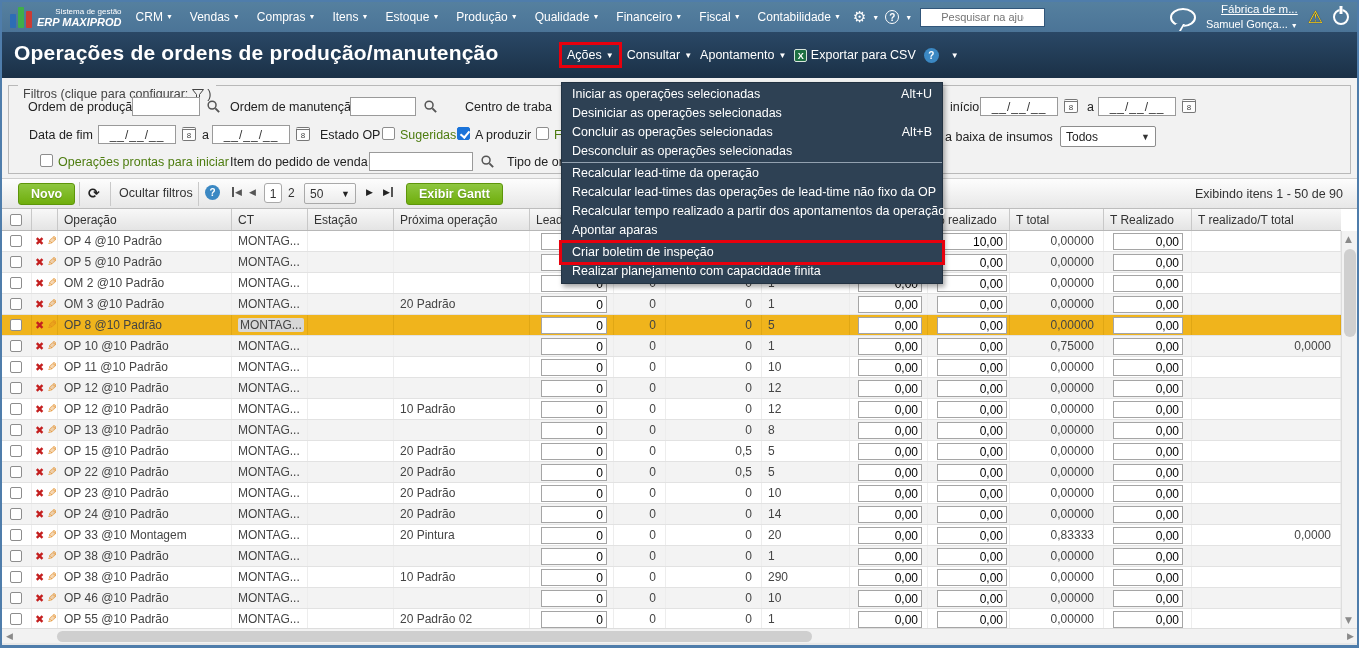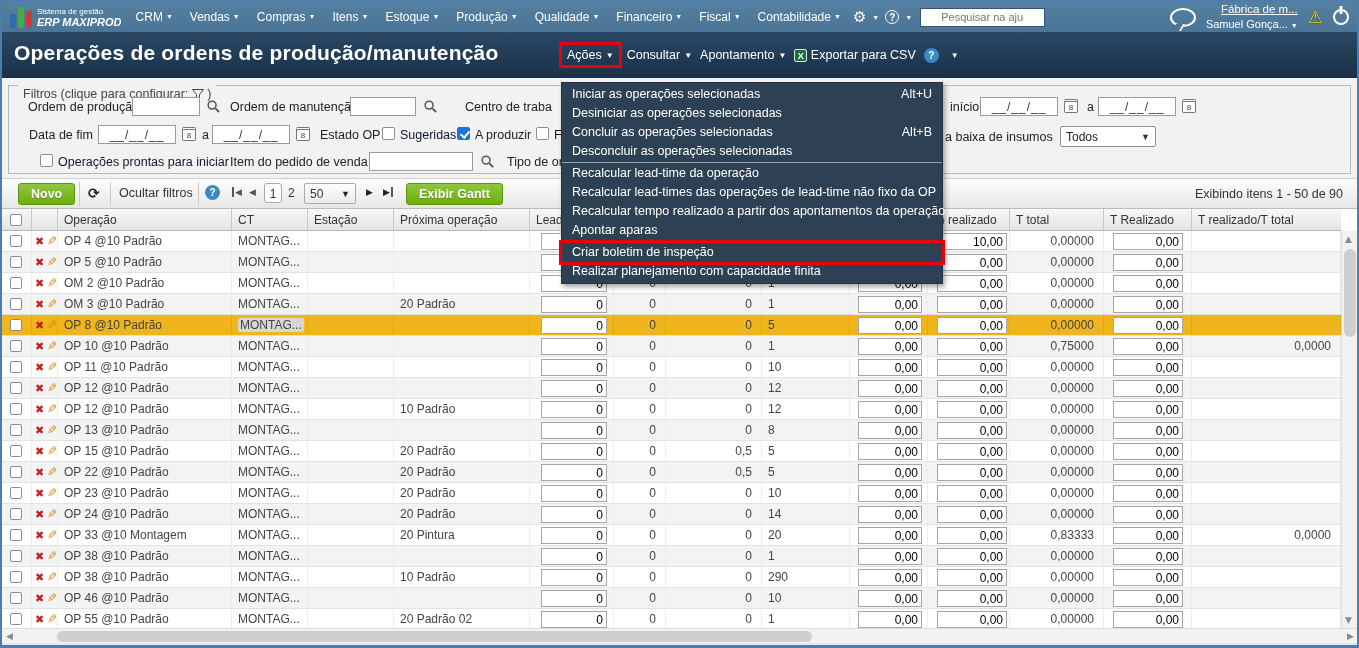--- a/index.html
+++ b/index.html
@@ -7,21 +7,21 @@
   .app{position:relative;width:1359px;height:648px;background:#fff;border:2px solid #4f7dab;overflow:hidden;}
 
   
   .topbar{position:absolute;left:0;top:0;width:100%;height:30px;background:linear-gradient(#55809f,#4b7497);display:flex;align-items:center;color:#fff;font-size:12px;}
   .brand{display:flex;align-items:flex-end;gap:5px;margin:0 14px 0 8px;}
   .brand-bars{display:flex;align-items:flex-end;gap:2px;height:22px;}
   .brand-bars i{display:block;width:6px;border-radius:1px;}
   .brand-bars .b1{height:14px;background:#2d6db5;}
   .brand-bars .b2{height:21px;background:#3fae49;}
   .brand-bars .b3{height:17px;background:#cc3b33;}
-  .brand-txt{line-height:1;}
+  .brand-txt{line-height:1;text-align:right;}
   .brand-txt .l1{font-size:8px;display:block;}
   .brand-txt .l2{font-size:11px;font-weight:bold;font-style:italic;display:block;margin-top:1px;}
   .top-menus{display:flex;align-items:center;gap:17px;}
   .tmi{cursor:pointer;white-space:nowrap;}
   .tmi .car{font-size:7px;vertical-align:2px;margin-left:3px;}
   .top-icons{display:flex;align-items:center;gap:6px;margin-left:12px;}
   .gear{font-family:"DejaVu Sans",sans-serif;font-size:15px;cursor:pointer;}
   .round-help{display:inline-flex;align-items:center;justify-content:center;width:14px;height:14px;border:1.5px solid #fff;border-radius:50%;font-size:10px;font-weight:bold;cursor:pointer;}
   .tsearch{width:125px;height:19px;border:1px solid #31567a;font-size:11px;padding:0 20px;color:#555;margin-left:8px;}
   .top-right{margin-left:auto;display:flex;align-items:center;gap:10px;margin-right:8px;}
@@ -52,21 +52,21 @@
   .fitem{position:absolute;white-space:nowrap;}
   .fin{height:19px;border:1px solid #9a9a9a;background:#fff;font-size:12px;padding:0 3px;}
   .date{width:78px;text-align:center;color:#333;letter-spacing:1px;}
   .mag{display:inline-block;width:15px;height:15px;}
   .cal{display:inline-flex;align-items:center;justify-content:center;width:14px;height:14px;border:1px solid #777;border-top:3px double #777;background:#fdfdfd;font-size:8px;color:#444;border-radius:2px;}
   .cb{display:inline-block;width:13px;height:13px;border:1px solid #8d8d8d;background:#fff;border-radius:2px;vertical-align:-2px;cursor:pointer;}
   .cb.checked{background:#1a73d9;border-color:#1a73d9;position:relative;}
   .cb.checked:after{content:"";position:absolute;left:4px;top:1px;width:4px;height:7px;border:solid #fff;border-width:0 2px 2px 0;transform:rotate(40deg);}
   .fsel{display:inline-flex;align-items:center;justify-content:space-between;width:96px;height:21px;border:1px solid #8d8d8d;border-radius:2px;background:#fff;font-size:12px;padding:0 5px;cursor:pointer;}
   .fsel .car{font-size:9px;color:#333;}
-  .graylab{color:#0f172a;}
+  .graylab{color:#4d7c0f;}
 
   
   .toolbar{position:absolute;left:0;top:176px;width:100%;height:31px;background:linear-gradient(#fdfdfd,#e7e7e7);border-top:1px solid #cfcfcf;border-bottom:1px solid #bdbdbd;font-size:12px;color:#333;}
   .btn-green{position:absolute;top:4px;height:22px;background:linear-gradient(#8ec640,#6fae0c);border:1px solid #5d950a;border-radius:3px;color:#fff;font-weight:bold;font-size:12.5px;padding:0 12px;line-height:20px;cursor:pointer;text-shadow:0 1px 1px rgba(0,0,0,.25);}
   .tsep{position:absolute;top:3px;height:24px;width:1px;background:#c9c9c9;}
   .refresh{position:absolute;left:86px;top:6px;font-family:"DejaVu Sans",sans-serif;font-size:14px;font-weight:bold;color:#222;cursor:pointer;}
   .flatbtn{position:absolute;left:117px;top:7px;cursor:pointer;font-size:12.5px;}
   .tb-help2{position:absolute;left:203px;top:6px;}
   .pgarr{position:absolute;top:8px;color:#555;font-size:9px;cursor:pointer;font-family:"DejaVu Sans",sans-serif;}
   .pgbar{border-left:2px solid #555;padding-left:1px;}

